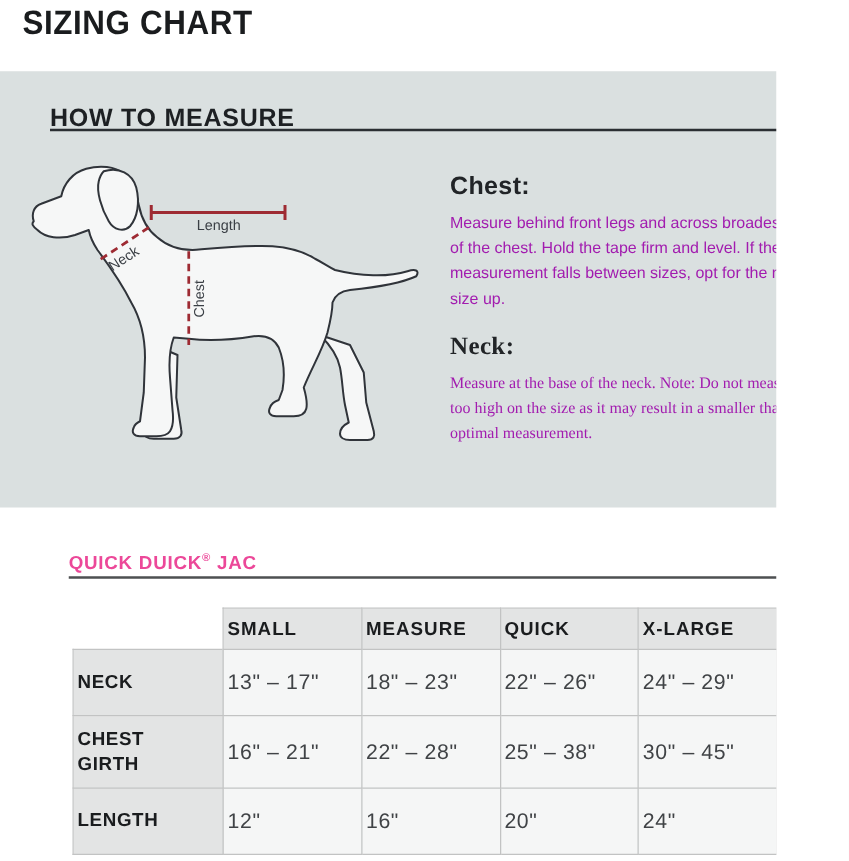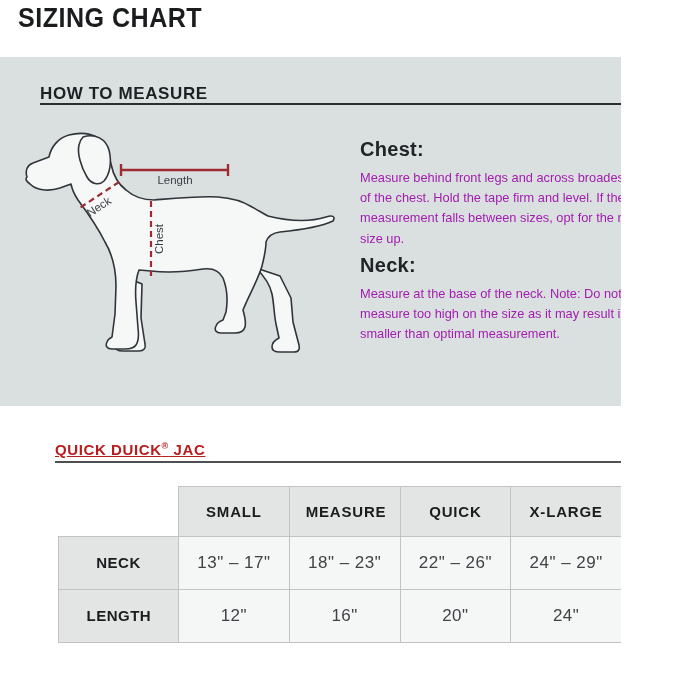--- a/index.html
+++ b/index.html
@@ -12,56 +12,55 @@
     font-size:27px; font-weight:700; color:#1a1c1e; letter-spacing:0.5px;
     transform:scaleX(.93); transform-origin:left top; white-space:nowrap;
   }
   
   .measure-panel {
     position:absolute; left:0; top:57px; width:679px; height:349px;
     background:#dae0e0;
   }
   .panel-heading {
     position:absolute; left:40px; top:27px; margin:0;
-    font-size:17px; font-weight:700; color:#1d2023; letter-spacing:0.6px;
+    font-size:20px; font-weight:700; color:#1d2023; letter-spacing:0.6px;
     white-space:nowrap;
   }
   .panel-rule {
     position:absolute; left:40px; top:46px; width:606px; height:2px;
     background:#2b2f33;
   }
   .dog-diagram { position:absolute; left:20px; top:63px; }
   .measure-copy { position:absolute; left:360px; top:81px; width:295px; }
-  .measure-section + .measure-section { margin-top:5px; }
+  .measure-section + .measure-section { margin-top:17px;font-family:Liberation Serif, serif; }
   .measure-section h3 {
     margin:0 0 7px 0; font-size:20px; font-weight:700; color:#212427;
     letter-spacing:0.3px;
   }
   .measure-section p {
     margin:0; font-size:12.8px; line-height:1.58; color:#a21caf;
   }
   
   .table-heading {
     position:absolute; left:55px; top:441px; margin:0;
-    font-size:15px; font-weight:700; color:#b91c1c; letter-spacing:0.6px;
+    font-size:15px; font-weight:700; color:#ec4899; letter-spacing:0.6px;
     white-space:nowrap;
-    text-decoration:underline;
   }
   .table-heading sup { font-size:9px; }
   .table-rule {
     position:absolute; left:55px; top:461px; width:567px; height:2px;
     background:#4e5052;
   }
   table.size-table {
     position:absolute; left:58px; top:486px; width:564px;
     border-collapse:collapse; table-layout:fixed;
   }
   .size-table col.label-col { width:120px; }
   .size-table th, .size-table td {
-    border:1px solid #c2c3c3; text-align:center; padding:16px;
+    border:1px solid #c2c3c3; text-align:left; padding:3px;
   }
   .size-table tr.header-row { height:33px; }
   .size-table tr.neck-row { height:53px; }
   .size-table tr.chest-row { height:58px; }
   .size-table tr.length-row { height:53px; }
   .size-table th.corner-cell { border:none; background:transparent; }
   .size-table th.size-col {
     background:#e3e4e4; font-size:15px; font-weight:700; color:#1a1c1e;
     letter-spacing:0.8px;
   }
@@ -160,20 +159,27 @@
       <th class="size-col">QUICK</th>
       <th class="size-col">X-LARGE</th>
     </tr>
     <tr class="neck-row">
       <td class="row-label"><span>NECK</span></td>
       <td class="value-cell">13" – 17"</td>
       <td class="value-cell">18" – 23"</td>
       <td class="value-cell">22" – 26"</td>
       <td class="value-cell">24" – 29"</td>
     </tr>
+    <tr class="chest-row">
+      <td class="row-label"><span>CHEST GIRTH</span></td>
+      <td class="value-cell">16" – 21"</td>
+      <td class="value-cell">22" – 28"</td>
+      <td class="value-cell">25" – 38"</td>
+      <td class="value-cell">30" – 45"</td>
+    </tr>
     <tr class="length-row">
       <td class="row-label"><span>LENGTH</span></td>
       <td class="value-cell">12"</td>
       <td class="value-cell">16"</td>
       <td class="value-cell">20"</td>
       <td class="value-cell">24"</td>
     </tr>
   </tbody>
     </table>
 

